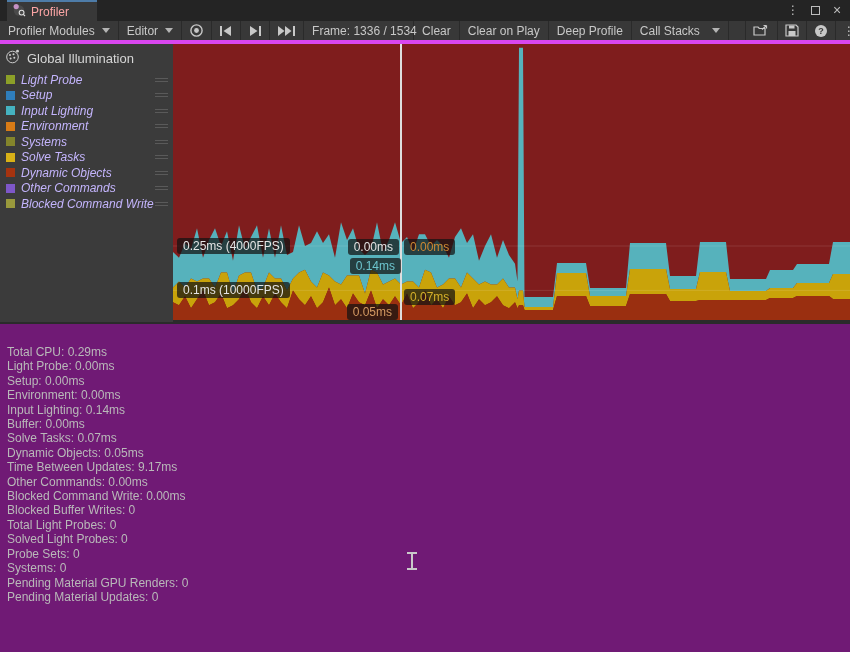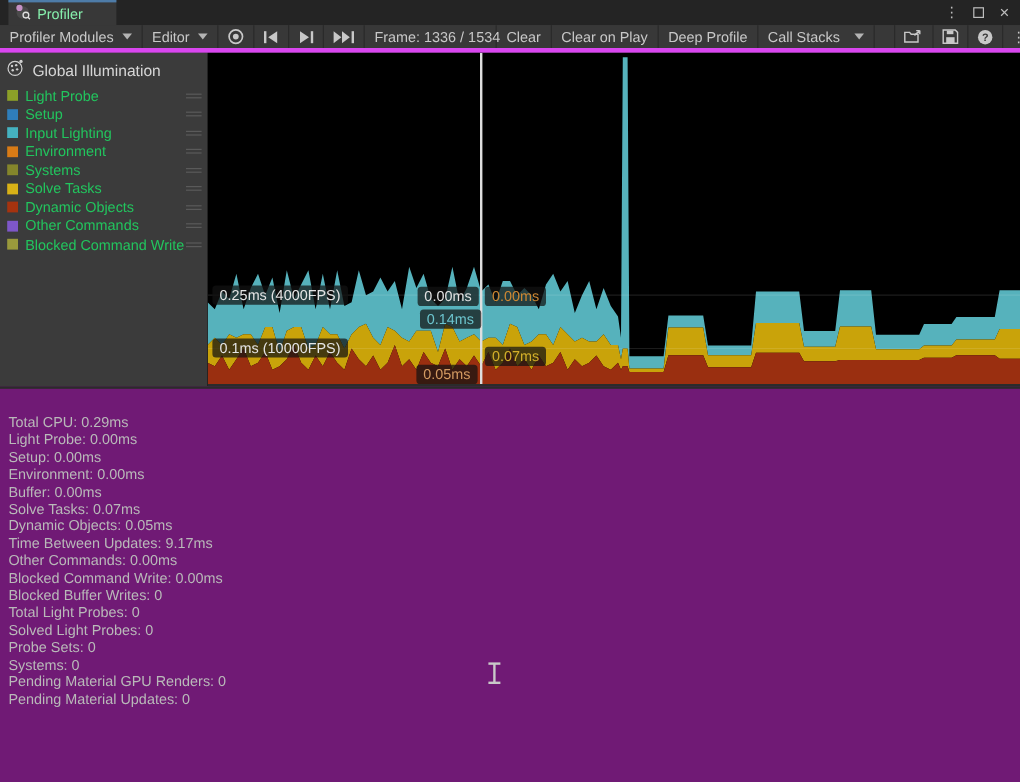--- a/index.html
+++ b/index.html
@@ -11,21 +11,21 @@
     -webkit-font-smoothing:antialiased;
   }
   .window { position:relative; width:850px; height:652px; background:#3a3a3a; }
 
   
   .titlebar { position:absolute; top:0; left:0; right:0; height:21px; background:#242424; }
   .tab {
     position:absolute; left:7px; top:0; height:21px; min-width:90px;
     background:#383838; border-top:2px solid #4e7ca8;
     display:flex; align-items:center; gap:5px; padding:0 8px 0 5px;
-    color:#86efac; font-size:12px;
+    color:#fca5a5; font-size:12px;
   }
   .win-controls { position:absolute; right:5px; top:1px; height:18px; display:flex; align-items:center; gap:6px; color:#bdbdbd; }
   .win-controls .wc { width:16px; height:16px; display:flex; align-items:center; justify-content:center; font-size:12px; }
   .wc-max { width:9px; height:9px; border:1.5px solid #bdbdbd; }
 
   
   .toolbar {
     position:absolute; top:21px; left:0; right:0; height:23px;
     background:#383838; border-bottom:4px solid #d946ef;
     display:flex; align-items:stretch; font-size:12px; color:#c8c8c8;
@@ -35,27 +35,27 @@
   .grow { flex:1; border-right:none; }
   .dd-arrow { width:0; height:0; border-left:4px solid transparent; border-right:4px solid transparent; border-top:5px solid #b4b4b4; margin-left:7px; }
   .modules-dd { width:169px; justify-content:space-between; }
   .ibtn svg { display:block; }
 
   
   .main { position:absolute; top:44px; left:0; width:820px; height:278px; }
   .sidebar { position:absolute; left:0; top:0; width:173px; height:278px; background:#3b3b3b; }
   .module-header { display:flex; align-items:center; gap:7px; padding:5px 0 4px 5px; color:#d6d6d6; font-size:13px; }
   .legend { margin-top:1px; }
-  .legend-item { display:flex; align-items:center; height:15.5px; padding-left:6px; color:#22c55e; font-size:12px; }
+  .legend-item { display:flex; align-items:center; height:15.5px; padding-left:6px; color:#c4b5fd; font-size:12px;font-style:italic; }
   .chip { width:9px; height:9px; margin-right:6px; flex:none; }
   .legend-label { flex:1; overflow:hidden; white-space:nowrap; }
   .drag-handle { width:13px; margin-right:5px; flex:none; }
   .drag-handle i { display:block; height:1px; background:#5a5a5a; margin:2px 0; }
 
-  .chart { position:absolute; left:173px; top:0; width:677px; height:278px; background:#000000; overflow:hidden; }
+  .chart { position:absolute; left:173px; top:0; width:677px; height:278px; background:#7f1d1d; overflow:hidden; }
   .chart svg { display:block; }
   .badge {
     position:absolute; height:16px; line-height:14px; padding:1px 6px;
     background:rgba(18,18,18,0.72); border-radius:3px;
     font-size:12px; color:#e4e4e4; white-space:nowrap;
   }
 
   
   .stats {
     position:absolute; top:322px; left:0; width:850px; height:330px;
@@ -288,20 +288,21 @@
         <div class="badge" style="color: rgb(204, 136, 51); top: 195px; left: 231px;">0.00ms</div>
         <div class="badge" style="color: rgb(212, 175, 42); top: 245px; left: 231px;">0.07ms</div>
       </div>
   </div>
 
   <div class="stats">
       <div class="stat-line">Total CPU: 0.29ms</div>
       <div class="stat-line">Light Probe: 0.00ms</div>
       <div class="stat-line">Setup: 0.00ms</div>
       <div class="stat-line">Environment: 0.00ms</div>
+      <div class="stat-line">Input Lighting: 0.14ms</div>
       <div class="stat-line">Buffer: 0.00ms</div>
       <div class="stat-line">Solve Tasks: 0.07ms</div>
       <div class="stat-line">Dynamic Objects: 0.05ms</div>
       <div class="stat-line">Time Between Updates: 9.17ms</div>
       <div class="stat-line">Other Commands: 0.00ms</div>
       <div class="stat-line">Blocked Command Write: 0.00ms</div>
       <div class="stat-line">Blocked Buffer Writes: 0</div>
       <div class="stat-line">Total Light Probes: 0</div>
       <div class="stat-line">Solved Light Probes: 0</div>
       <div class="stat-line">Probe Sets: 0</div>

